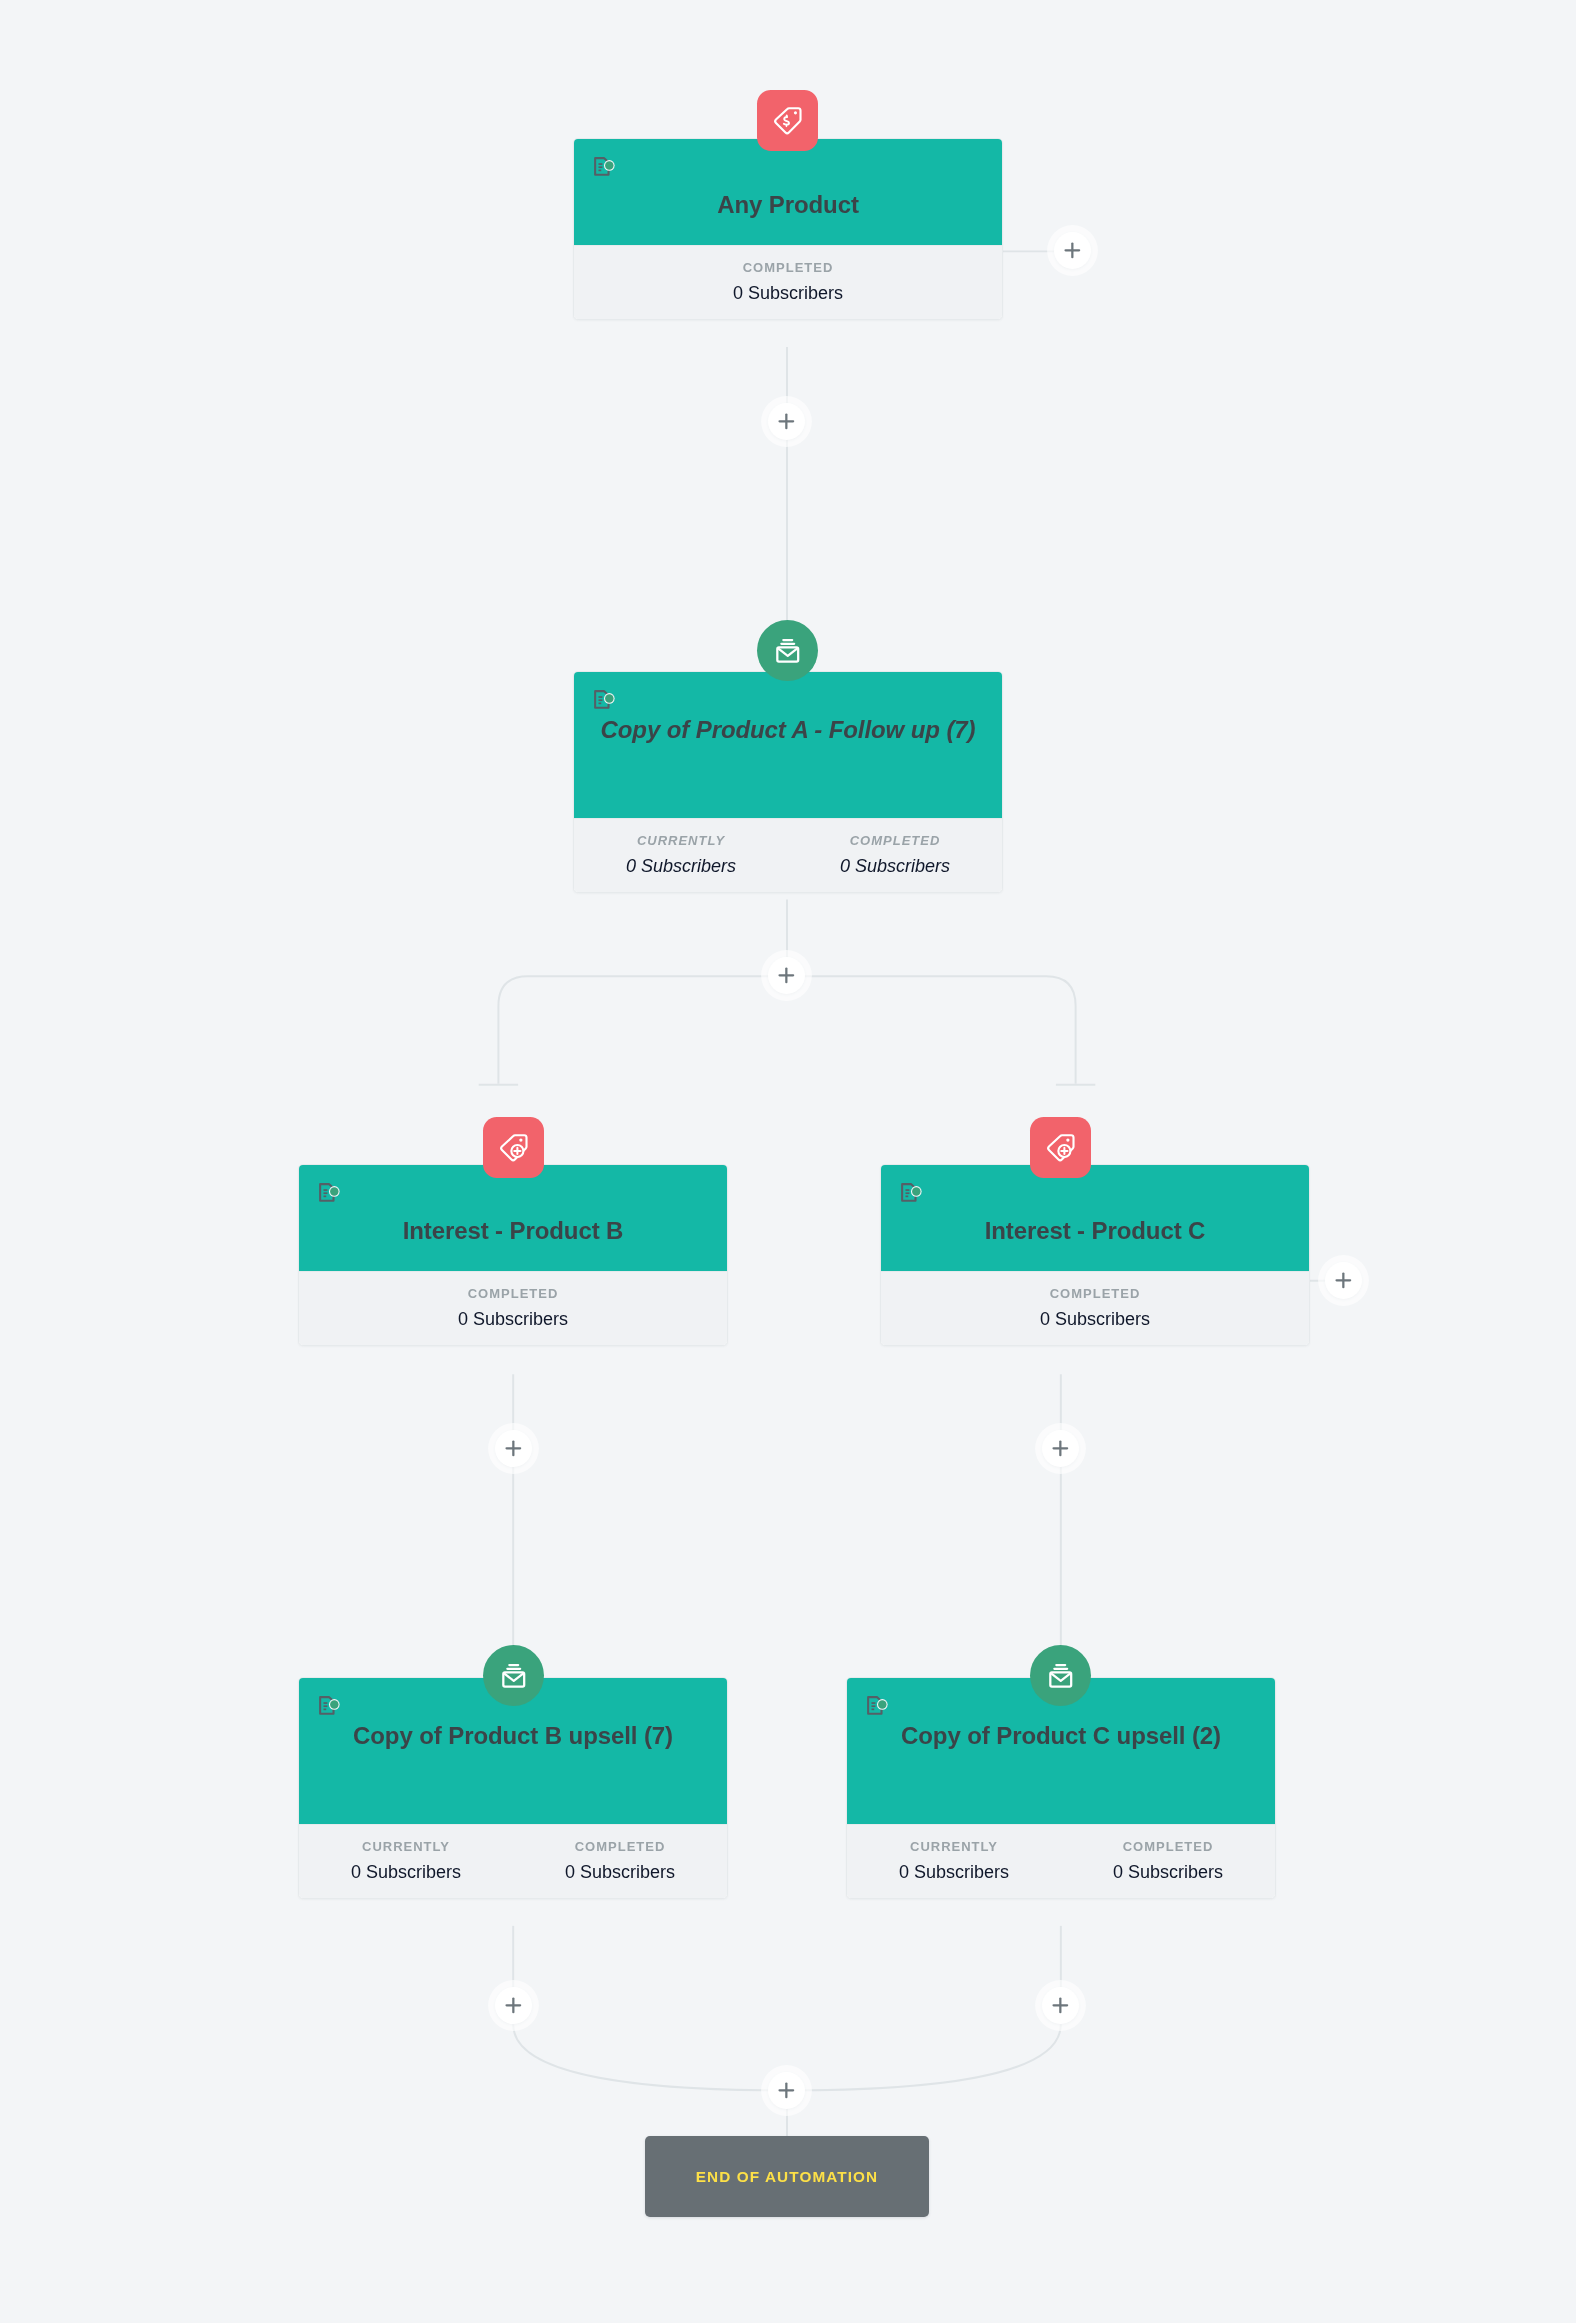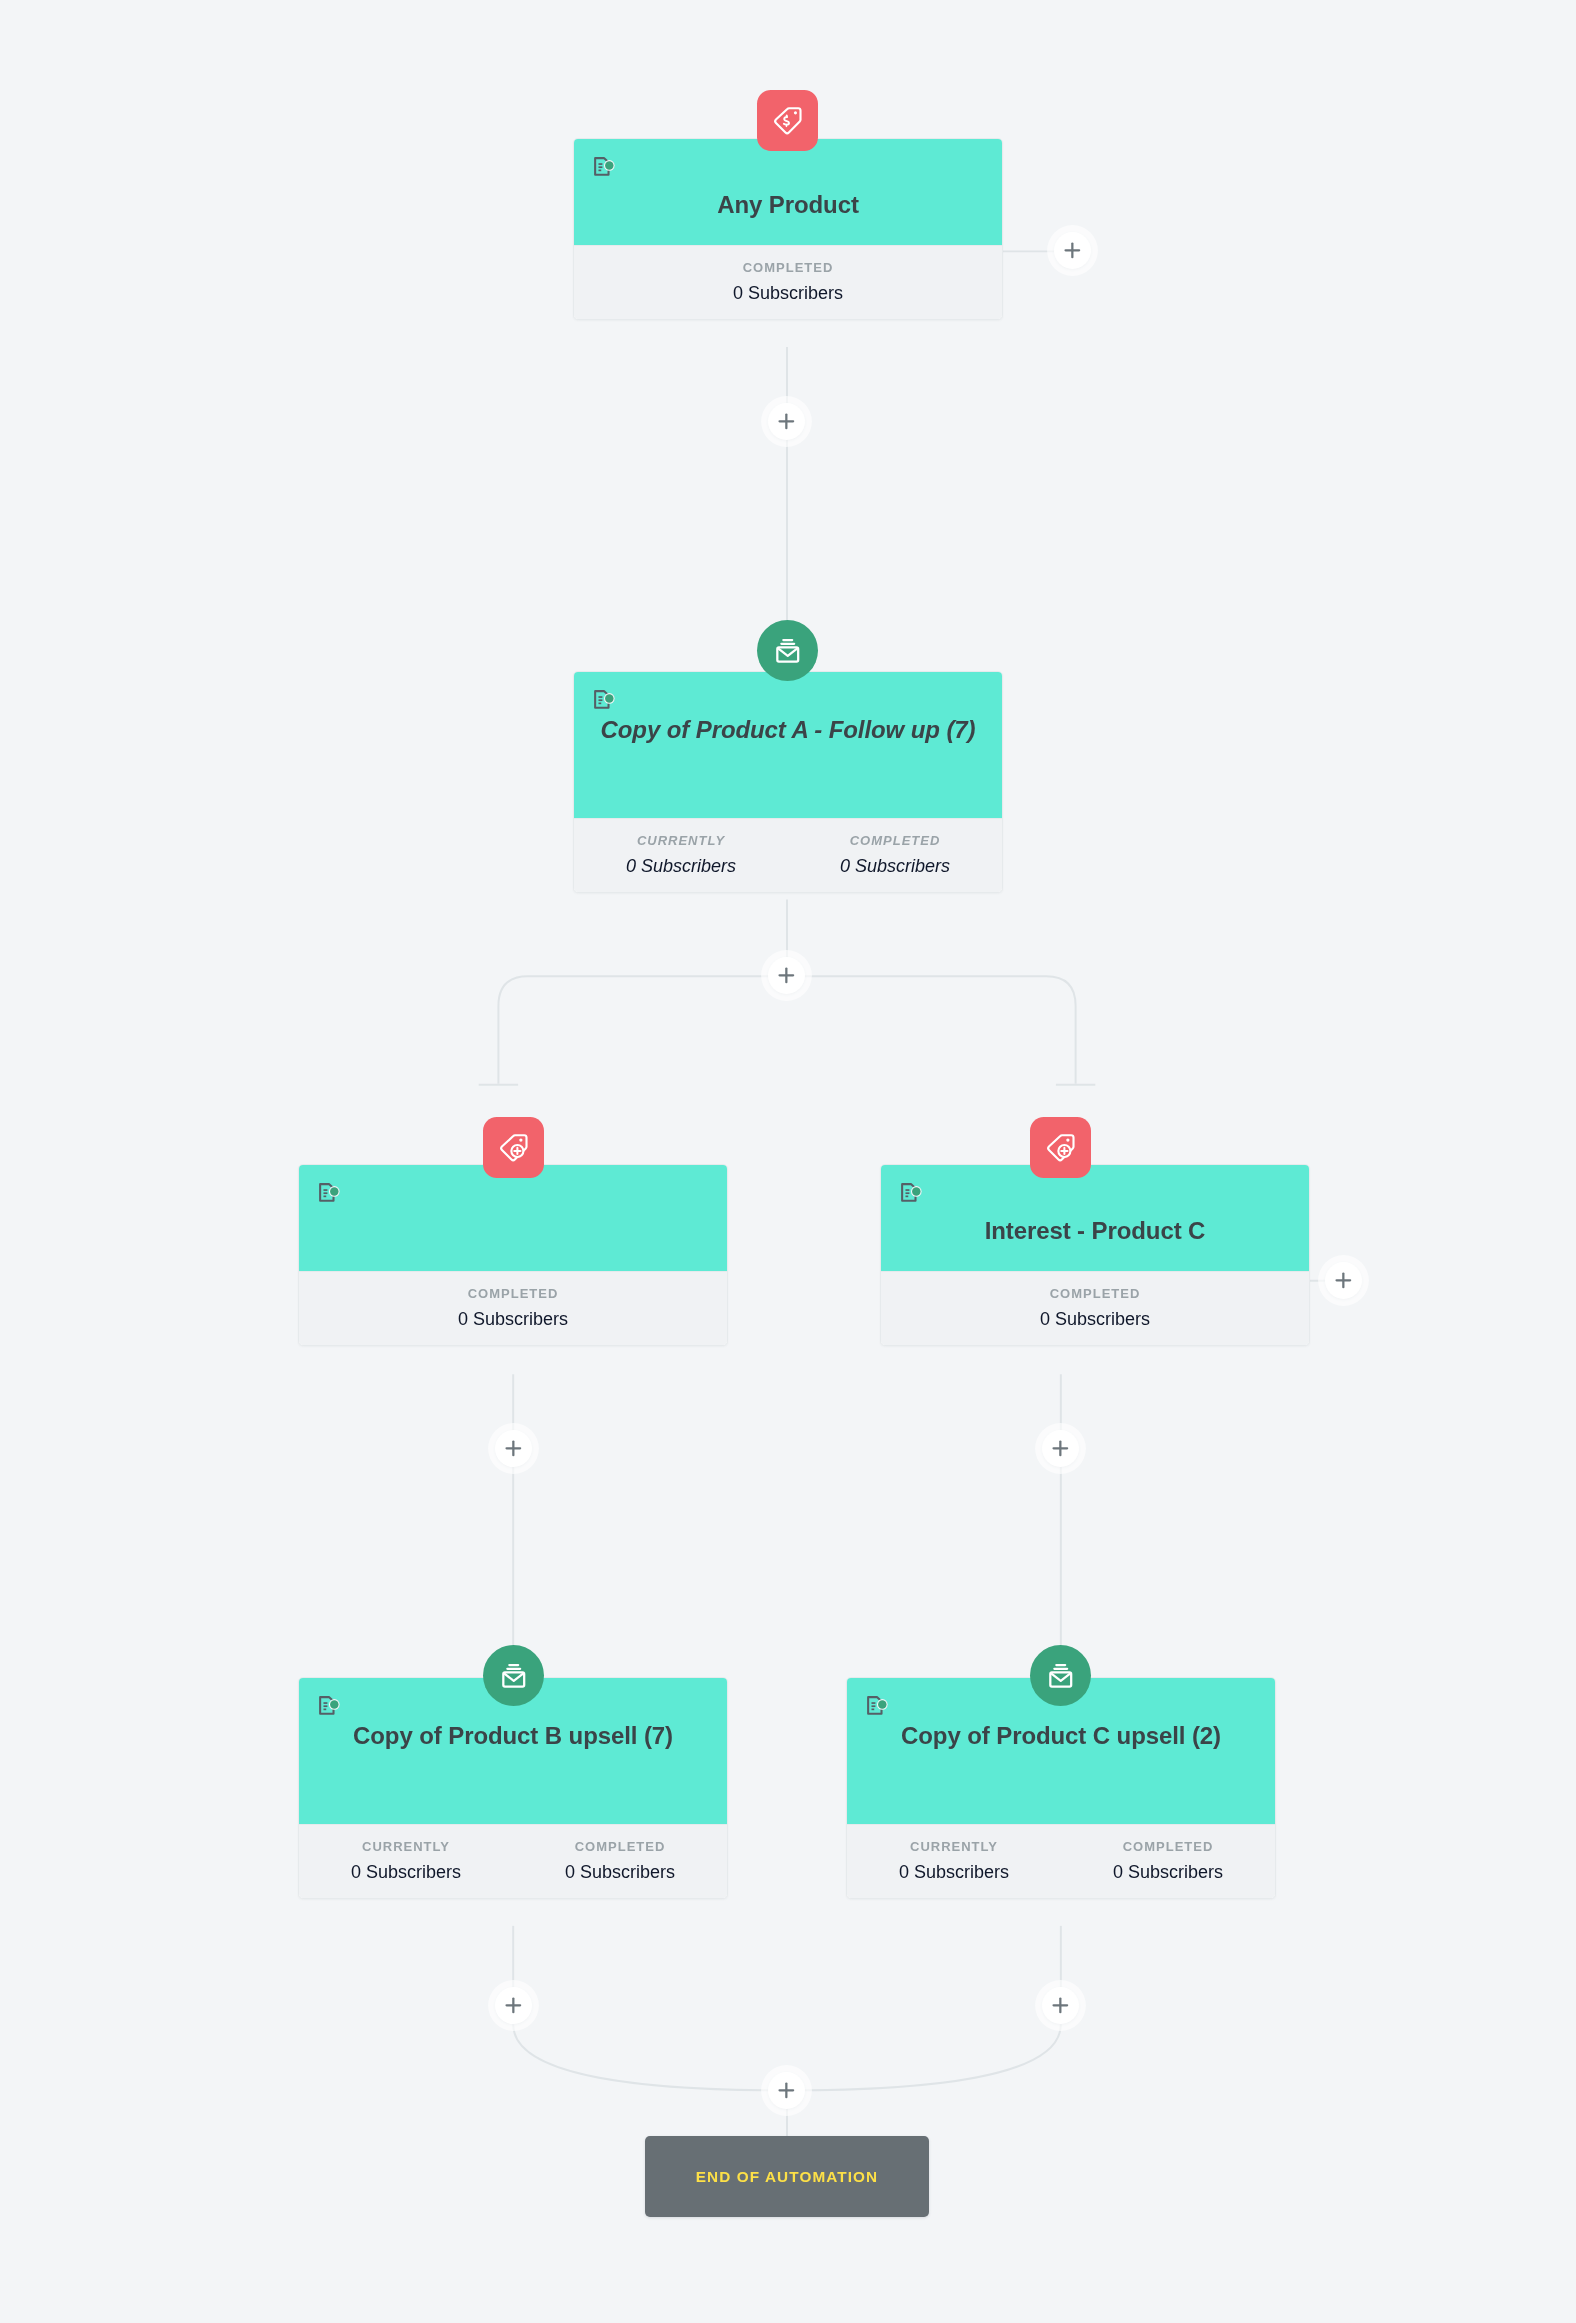--- a/index.html
+++ b/index.html
@@ -31,21 +31,21 @@
   .node {
     position: absolute;
     background: #ffffff;
     border: 1px solid #e6eaec;
     border-radius: 4.9px;
     box-shadow: 0 1px 2px rgba(40,60,80,.045);
   }
 
   .node-body {
     position: relative;
-    background: #5eead4;
+    background: #14b8a6;
     border-radius: 3.9px 3.9px 0 0;
     padding: 25.6px 17.7px 19.7px 17.7px;
     min-height: 106px;
     display: flex;
     align-items: flex-start;
     justify-content: center;
   }
 
   .node-title {
     width: 100%;
@@ -273,20 +273,21 @@
       <span class="doc-badge">
         <svg width="25.6" height="25.6" viewBox="0 0 26 26">
           <path d="M4.2 3.2 h9.2 l4.4 4.2 v12.6 h-13.6 z" fill="none" stroke="#555f66" stroke-width="2.1" stroke-linejoin="round"></path>
           <line x1="7.6" y1="9.2" x2="11.6" y2="9.2" stroke="#555f66" stroke-width="1.7"></line>
           <line x1="7.6" y1="12.4" x2="11.6" y2="12.4" stroke="#555f66" stroke-width="1.7"></line>
           <line x1="7.6" y1="15.6" x2="10.4" y2="15.6" stroke="#555f66" stroke-width="1.7"></line>
           <circle cx="18.6" cy="10.6" r="5.4" fill="#f3f5f7"></circle>
           <circle cx="18.6" cy="10.6" r="4.3" fill="#3aa37c"></circle>
         </svg>
       </span>
+      <div class="node-title">Interest - Product B</div>
     </div>
     <div class="node-stats">
       <div class="stat">
         <div class="stat-label">COMPLETED</div>
         <div class="stat-value">0 Subscribers</div>
       </div>
     </div>
   </div>
   <div class="node-icon tag" style="left:483px; top:1117px;">
     <svg width="33" height="33" viewBox="0 0 34 34">

